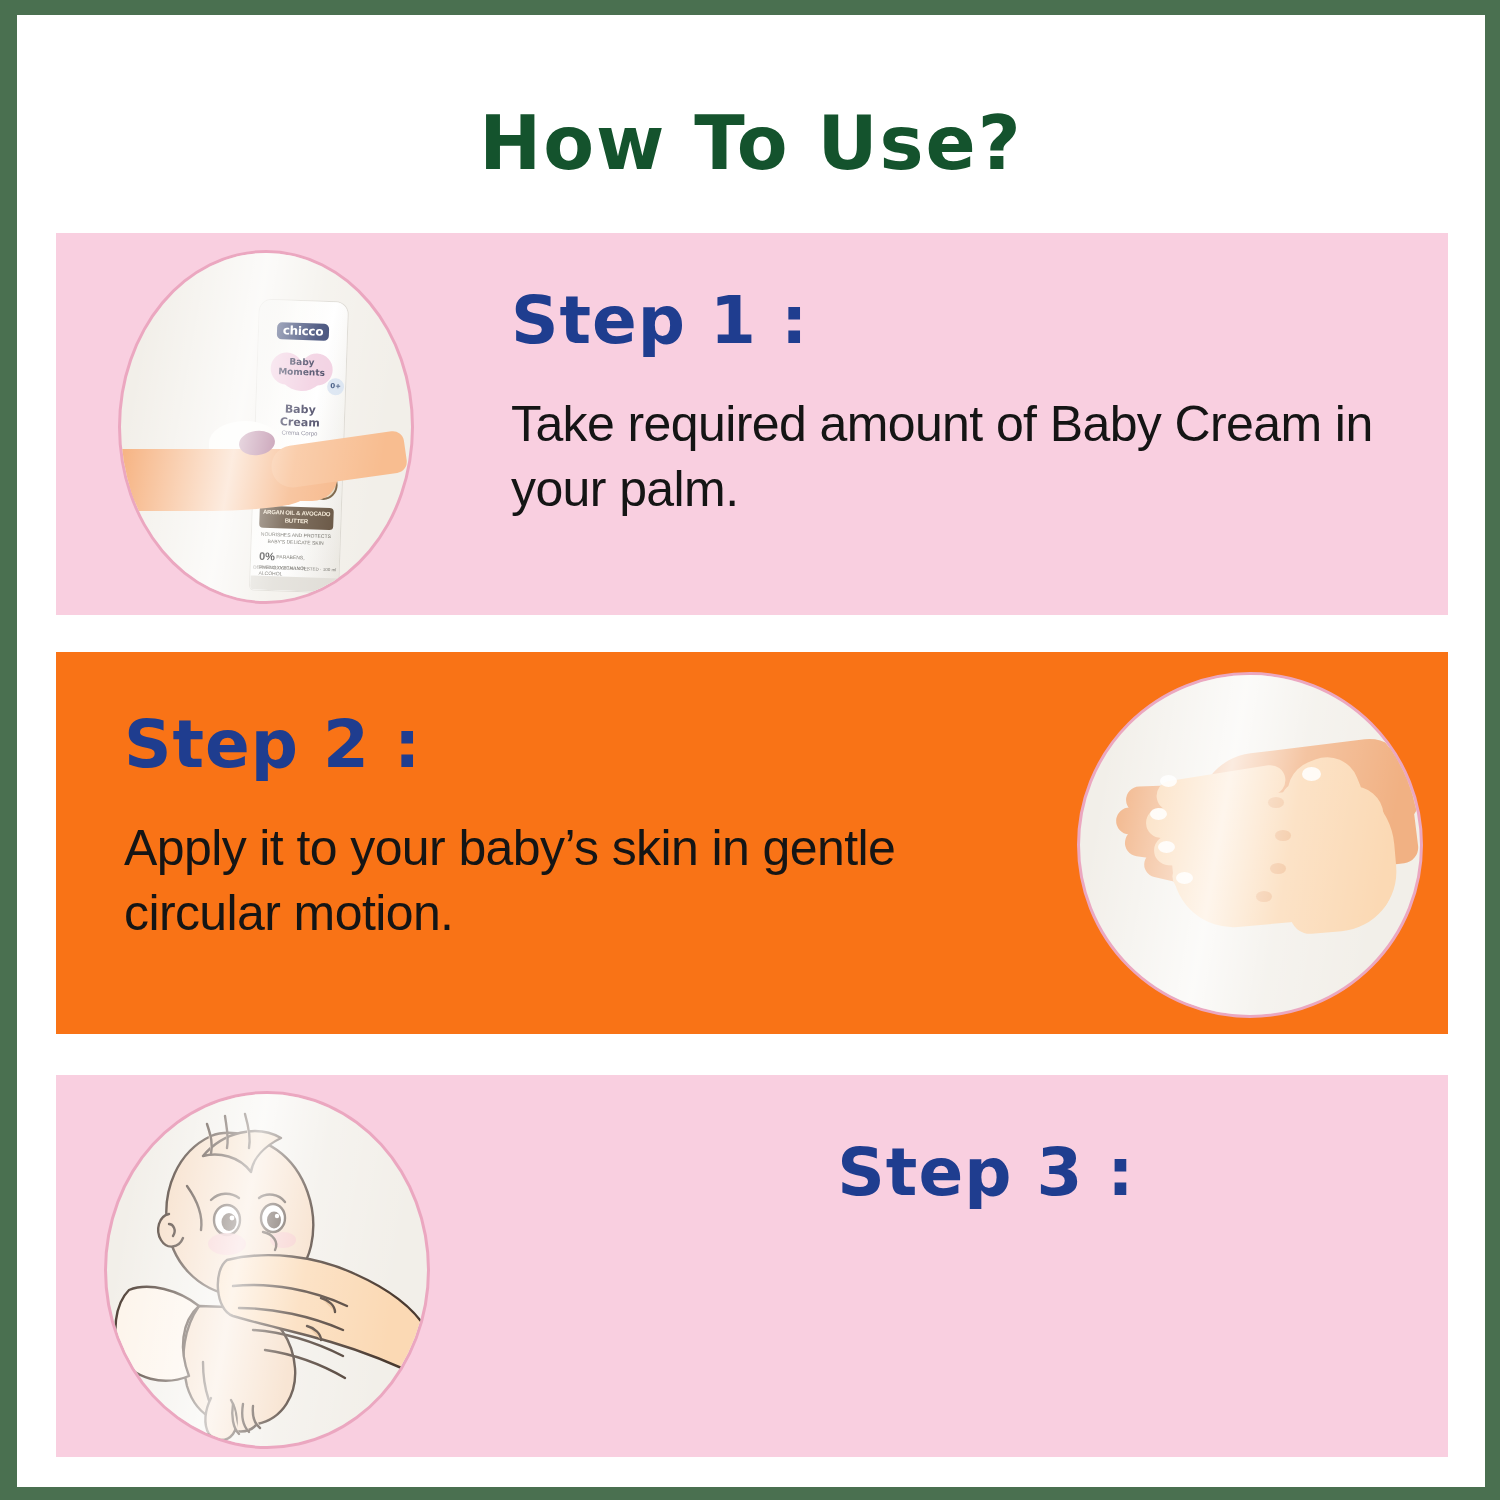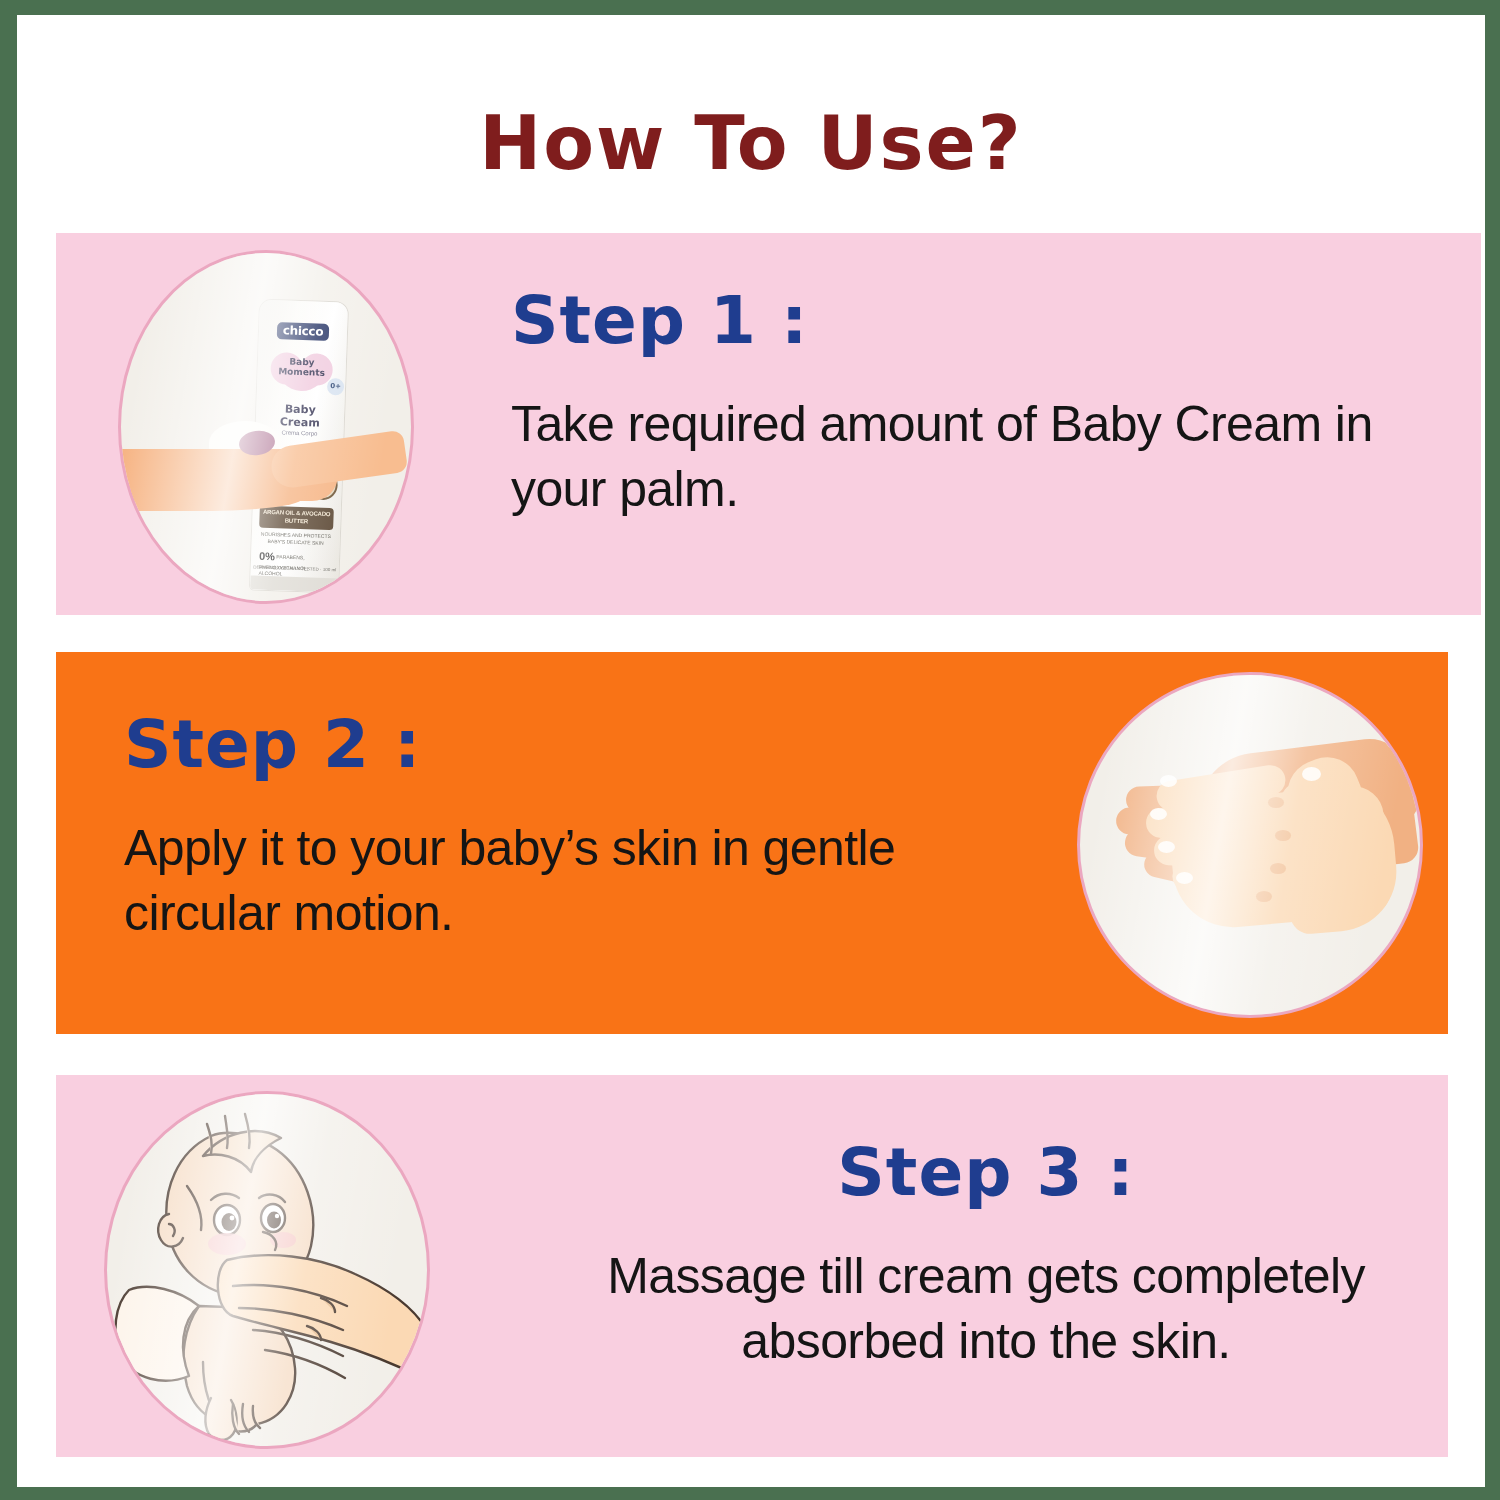--- a/index.html
+++ b/index.html
@@ -36,32 +36,32 @@
   #title {
     position: absolute;
     left: 0;
     top: 85px;
     width: 1468px;
     text-align: center;
     font-family: "DejaVu Sans", sans-serif;
     font-size: 74px;
     font-weight: bold;
     letter-spacing: 2px;
-    color: #7f1d1d;
+    color: #14532d;
     white-space: nowrap;
   }
 
   
   .panel {
     position: absolute;
     left: 39px;
     width: 1392px;
     overflow: hidden;
   }
-  #panel-1 { top: 218px; height: 382px; background: #f9cfe0; padding-left: 33px; }
+  #panel-1 { top: 218px; height: 382px; background: #f9cfe0; }
   #panel-2 { top: 637px; height: 382px; background: #f97316; }
   #panel-3 { top: 1060px; height: 382px; background: #f9cfe0; }
 
   
   .art-circle {
     position: absolute;
     border-radius: 50%;
     background: #f2efe9;
     border: 3px solid #eba7c0;
     overflow: hidden;
@@ -633,18 +633,17 @@
             <path d="M214 204 C222 206 228 212 228 218" fill="#e8bf93"></path>
             <path d="M200 232 C208 234 214 240 214 246" fill="#e8bf93"></path>
           </g>
         </svg>
 
         <div class="art-sheen"></div>
       </div>
 
       <div class="step-text" id="text-3">
         <div class="step-head">Step 3 :</div>
-        <div class="step-body">Massage till cream gets completely absorbed into the skin.</div>
       </div>
     </div>
 
   </div>
 </div>
 
 </body></html>

